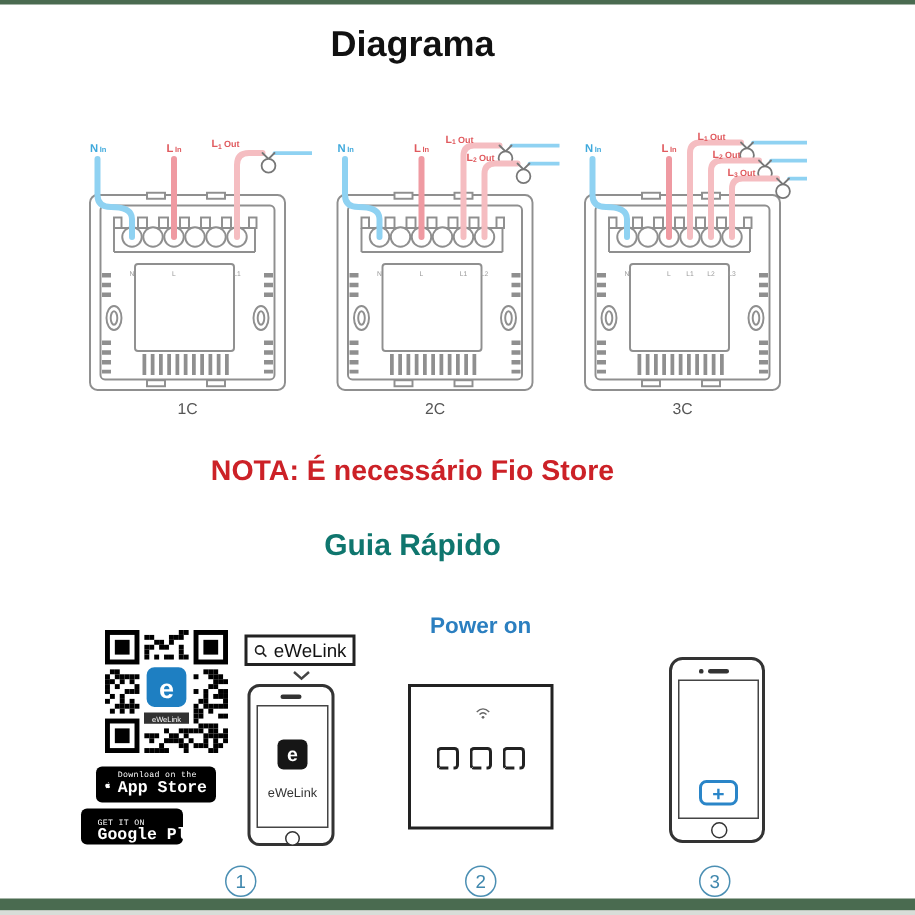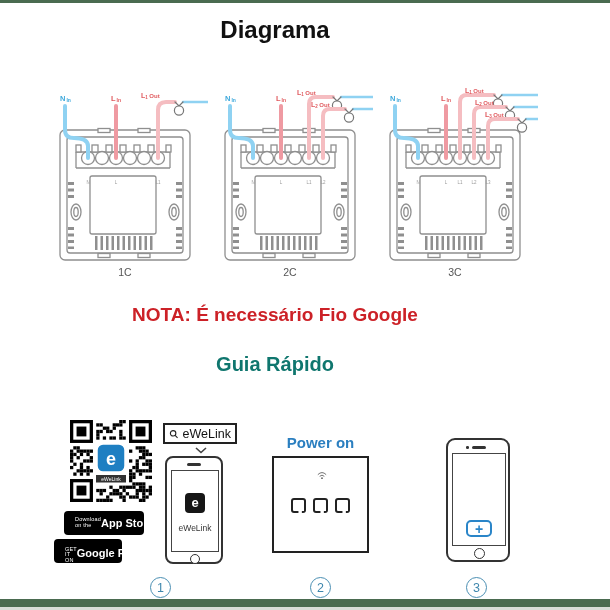--- a/index.html
+++ b/index.html
@@ -13,21 +13,21 @@
   .bar{left:0;width:610px;background:#4a6b50;}
   .search-box{display:flex;align-items:center;gap:4px;border:2px solid #222;
               background:#fff;padding:0 4px;height:21px;box-sizing:border-box;}
   .search-box span{font-size:12.5px;color:#111;}
   .phone{border:2px solid #333;border-radius:8px;background:#fff;box-sizing:border-box;}
   .speaker{position:absolute;background:#333;border-radius:2px;}
   .screen{position:absolute;border:1.5px solid #444;background:#fff;}
   .home{position:absolute;border:1.5px solid #333;border-radius:50%;background:#fff;}
   .badge{display:flex;align-items:center;gap:5px;background:#000;border-radius:4px;
          color:#fff;padding:0 6px;height:24px;box-sizing:border-box;}
-  .badge .txt{display:flex;line-height:1;}
+  .badge .txt{display:flex;flex-direction:column;line-height:1;font-family:Liberation Mono, monospace;}
   .badge .small{font-size:5.5px;letter-spacing:.2px;}
   .badge .big{font-size:11px;font-weight:bold;margin-top:1px;white-space:nowrap;}
   .step{width:21px;height:21px;border:1.5px solid #4b8fb3;border-radius:50%;
         color:#3f87ad;font-size:12.5px;line-height:21px;text-align:center;box-sizing:border-box;}
   .power-on{font-size:15px;font-weight:bold;color:#2b7fc0;}
   .switch-panel{border:2px solid #222;background:#fff;box-sizing:border-box;}
   .touch-btn{position:absolute;width:15px;height:15px;border:2px solid #222;
              border-bottom-style:dashed;border-radius:3px;box-sizing:border-box;}
   .app-icon{position:absolute;background:#161616;border-radius:4px;color:#fff;
             font-weight:bold;text-align:center;}
@@ -35,21 +35,21 @@
             font-size:14px;font-weight:bold;text-align:center;box-sizing:border-box;background:#fff;}
 </style>
 </head>
 <body>
 
 <div class="abs bar" style="top:0;height:3px;"></div>
 <div class="abs bar" style="top:599px;height:8px;"></div>
 <div class="abs" style="top:607px;left:0;width:610px;height:3px;background:#d8ddd8;"></div>
 
 <div class="abs ctr title" style="top:16px;">Diagrama</div>
-<div class="abs ctr note" style="top:304px;">NOTA: É necessário Fio Google</div>
+<div class="abs ctr note" style="top:304px;">NOTA: É necessário Fio Store</div>
 <div class="abs ctr guide-title" style="top:353px;">Guia Rápido</div>
 
 <svg class="abs" style="left:38px;top:86px;" width="170" height="196" viewBox="0 0 170 196">
   <g stroke="#8f8f8f" fill="none" stroke-width="1.3">
     <rect x="22" y="44" width="130" height="130" rx="5"></rect>
     <rect x="29" y="51" width="116" height="116" rx="3"></rect>
     <rect x="60" y="42.5" width="12" height="4" fill="#fff"></rect>
       <rect x="100" y="42.5" width="12" height="4" fill="#fff"></rect>
     <rect x="60" y="167.5" width="12" height="4" fill="#fff"></rect>
       <rect x="100" y="167.5" width="12" height="4" fill="#fff"></rect>
@@ -433,21 +433,21 @@
     <path fill="#00d7fe" d="M1,0.8 V17.2 L9.2,9 Z"></path>
   </svg>
   <div class="txt">
     <span class="small">GET IT ON</span>
     <span class="big">Google Play</span>
   </div>
 </div>
 
 <div class="abs step" style="left:150px;top:577px;">1</div>
 
-<div class="abs power-on" style="left:272px;top:434px;width:97px;text-align:center;">Power on</div>
+<div class="abs power-on" style="left:272px;top:409px;width:97px;text-align:center;">Power on</div>
 
 <div class="abs switch-panel" style="left:272px;top:456px;width:97px;height:97px;">
   <svg class="abs" style="left:43px;top:13px;" width="10" height="9" viewBox="0 0 12 10">
     <path d="M1,4 Q6,-1 11,4" fill="none" stroke="#666" stroke-width="1.1"></path>
     <path d="M3.2,6 Q6,3.2 8.8,6" fill="none" stroke="#666" stroke-width="1.1"></path>
     <circle cx="6" cy="8.2" r="1.1" fill="#666"></circle>
   </svg>
   <div class="touch-btn" style="left:17px;top:40px;"></div>
   <div class="touch-btn" style="left:39px;top:40px;"></div>
   <div class="touch-btn" style="left:61px;top:40px;"></div>

